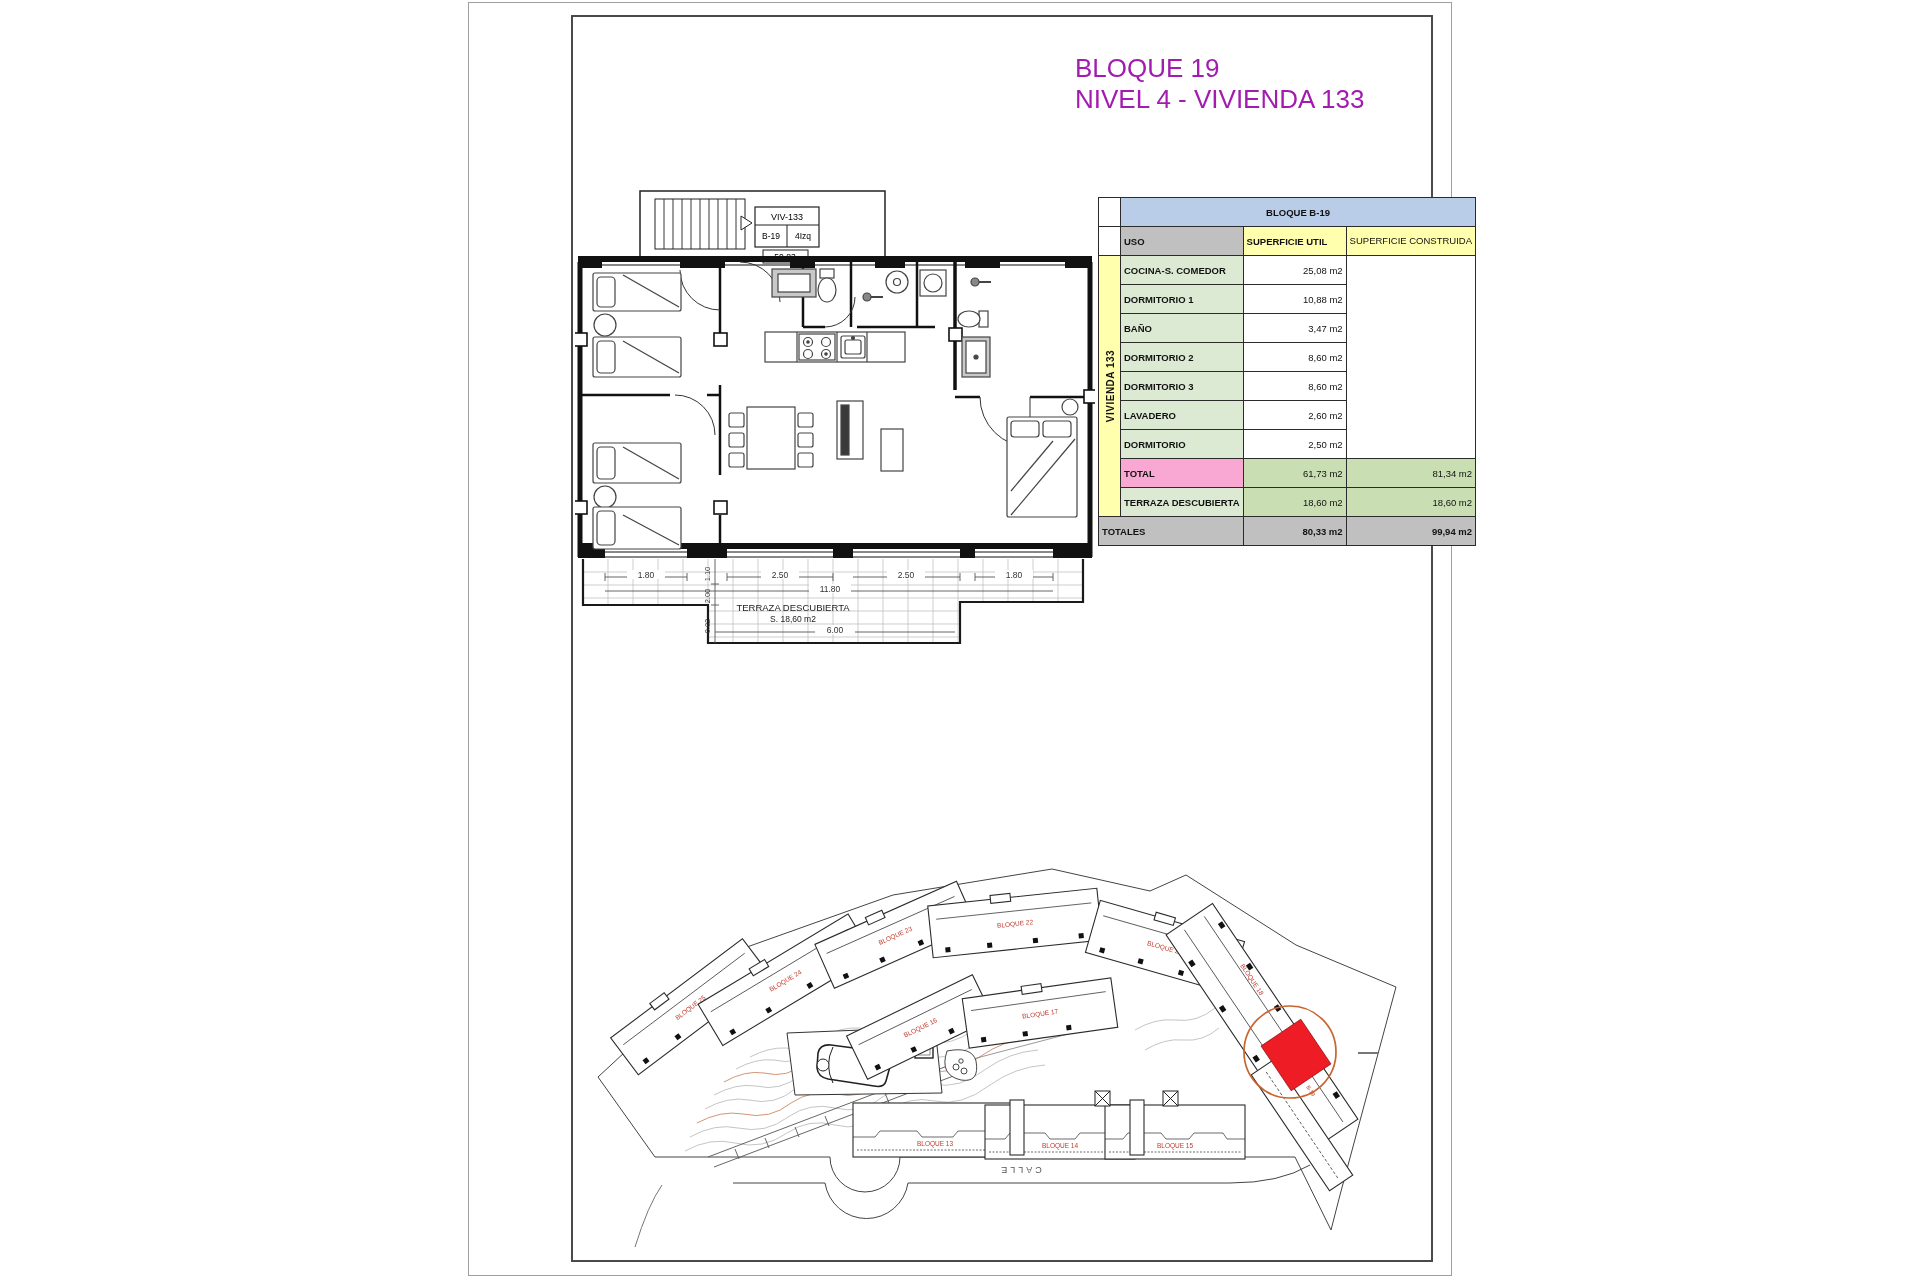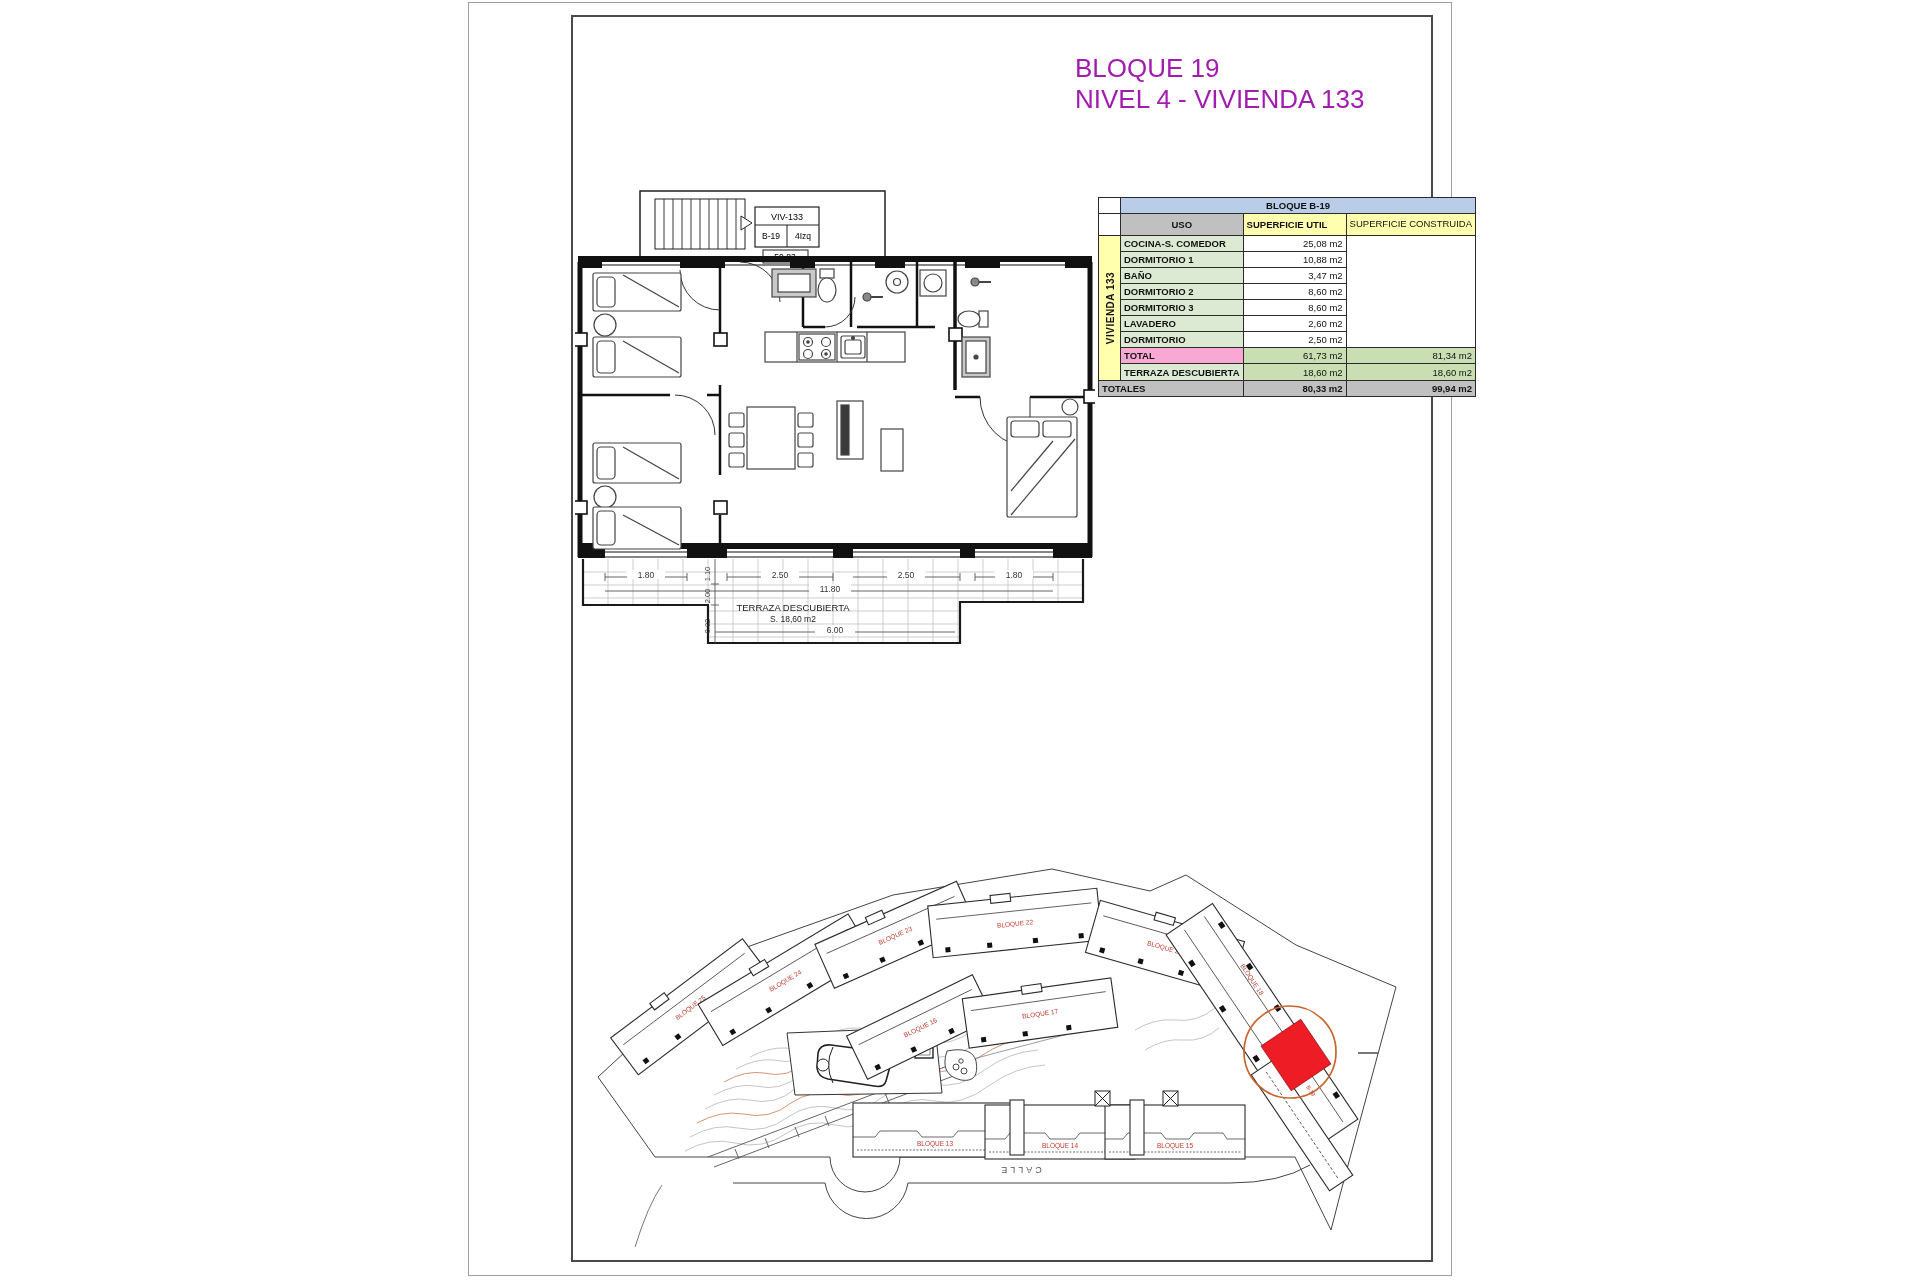--- a/index.html
+++ b/index.html
@@ -18,26 +18,26 @@
   .title-block{
     position:absolute;left:1075px;top:25px;
     font-size:26px;line-height:31px;color:#a21caf;letter-spacing:0px;white-space:nowrap;margin-top:28px;
   }
   
   table.areas{
     position:absolute;left:1098px;top:197px;border-collapse:collapse;table-layout:fixed;
     font-family:"Liberation Sans",sans-serif;
   }
   table.areas td{
-    border:1px solid #2b2b2b;padding:0 3px;font-size:9.5px;height:16px;
+    border:1px solid #2b2b2b;padding:0 3px;font-size:9.5px;height:29px;
     overflow:hidden;white-space:nowrap;box-sizing:border-box;
   }
   td.ghost{border:none;background:transparent;}
   td.hdr-blue{background:#b9cde9;font-weight:bold;font-size:11px;text-align:center;height:14px;}
-  td.hdr-gray{background:#c0c0c0;font-weight:bold;font-size:10px;text-align:center;}
+  td.hdr-gray{background:#c0c0c0;font-weight:bold;font-size:10px;text-align:left;}
   td.hdr-yel{background:#ffffad;font-weight:bold;font-size:10px;}
   td.hdr-yel2{background:#ffffad;font-weight:normal;font-size:9px;text-align:right;
     white-space:normal;line-height:1.1;padding:0 1px;}
   td.vcell{background:#ffffad;position:relative;width:22px;}
   td.vcell span{
     position:absolute;left:50%;top:50%;transform:translate(-50%,-50%) rotate(-90deg);
     font-weight:bold;font-size:10px;white-space:nowrap;letter-spacing:.5px;
   }
   td.lbl{background:#dcead3;font-weight:bold;}
   td.val{background:#ffffff;text-align:right;}

